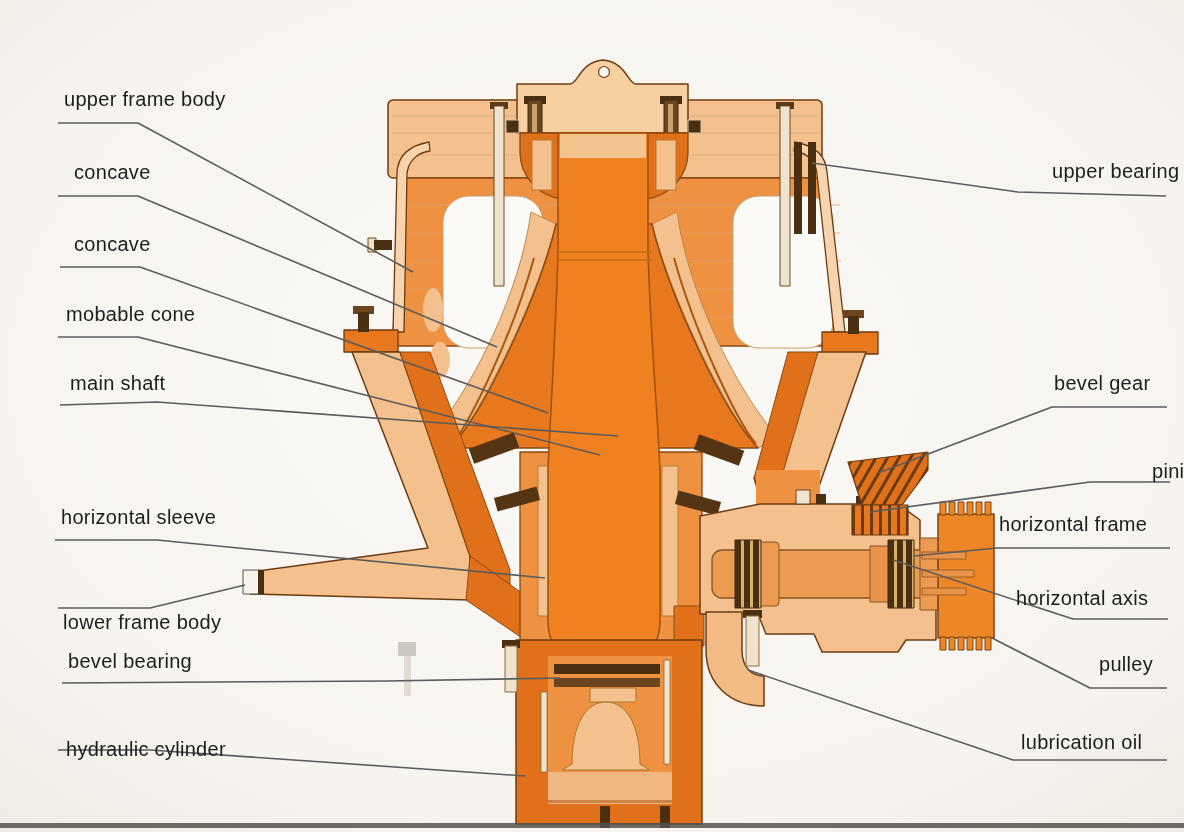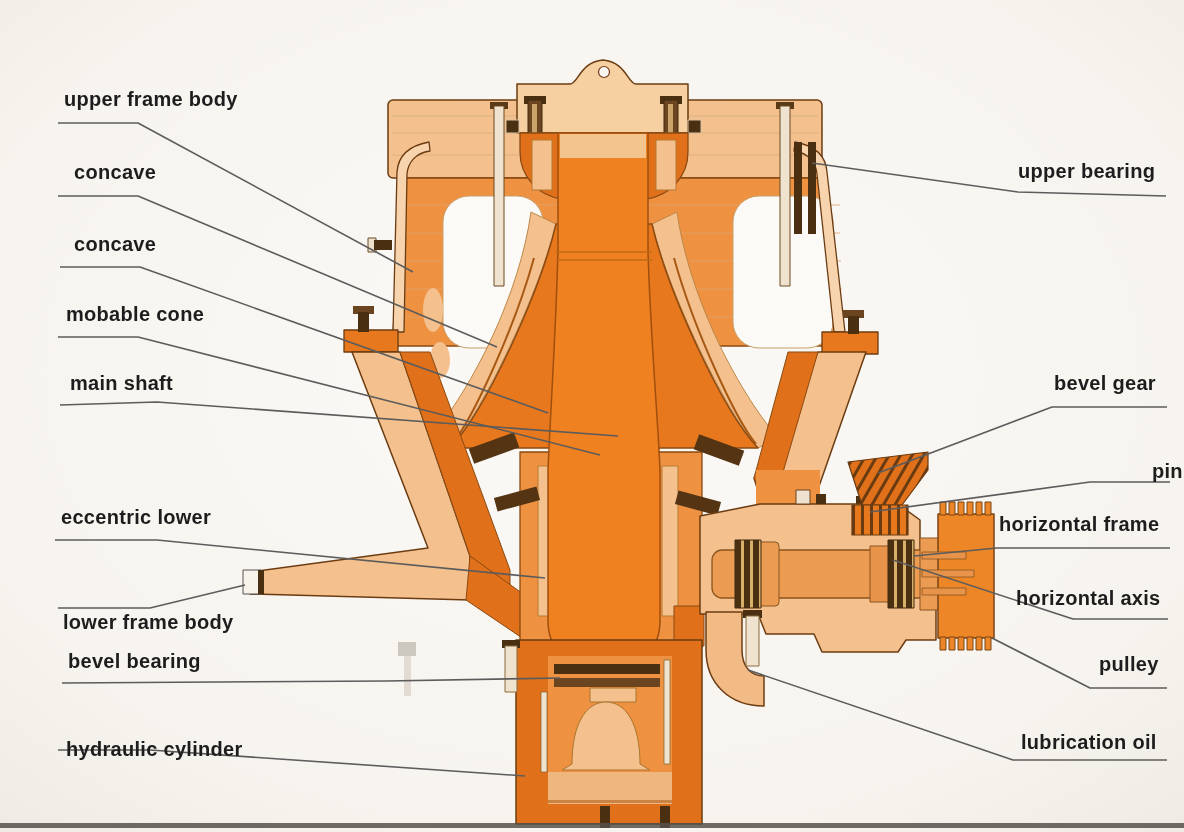--- a/index.html
+++ b/index.html
@@ -4,21 +4,21 @@
 <style>
   html,body{margin:0;padding:0;background:#e9e6e1;}
   .stage{
     position:relative;width:1184px;height:832px;overflow:hidden;
     background:#f8f5f1;font-family:"Liberation Sans",sans-serif;
   }
   .stage svg{position:absolute;left:0;top:0;}
   .labels{position:absolute;left:0;top:0;width:100%;height:100%;pointer-events:none;}
   .part-label{
     position:absolute;font-size:20px;color:#1d1d1d;white-space:nowrap;
-    letter-spacing:.3px;font-family:"Liberation Sans",sans-serif;font-weight:bold;
+    letter-spacing:.3px;font-family:"Liberation Sans",sans-serif;
   }
   .leader{fill:none;stroke:#5c5c5c;stroke-width:1.6;stroke-linejoin:round;}
 </style>
 </head>
 <body>
 
 <div class="stage">
 <svg width="1184" height="832" viewBox="0 0 1184 832">
   <defs>
     <radialGradient id="vig" cx="50%" cy="45%" r="78%">
@@ -208,25 +208,25 @@
         <polyline class="leader" points="1167,760 1013,760 748,670"></polyline>
       </g>
 </svg>
 
 <div class="labels" id="label-layer">
       <div class="part-label" style="left: 64px; top: 88px;">upper frame body</div>
       <div class="part-label" style="left: 74px; top: 161px;">concave</div>
       <div class="part-label" style="left: 74px; top: 233px;">concave</div>
       <div class="part-label" style="left: 66px; top: 303px; text-align: center;">mobable cone</div>
       <div class="part-label" style="left: 70px; top: 372px;">main shaft</div>
-      <div class="part-label" style="left: 61px; top: 506px;">eccentric lower</div>
+      <div class="part-label" style="left: 61px; top: 506px;">horizontal sleeve</div>
       <div class="part-label" style="left: 63px; top: 575px; margin-top: 36px;">lower frame body</div>
       <div class="part-label" style="left: 68px; top: 650px;">bevel bearing</div>
       <div class="part-label" style="left: 66px; top: 717px; margin-top: 21px;">hydraulic cylinder</div>
-      <div class="part-label" style="left: 1018px; top: 160px;">upper bearing</div>
+      <div class="part-label" style="left: 1052px; top: 160px;">upper bearing</div>
       <div class="part-label" style="left: 1054px; top: 372px;">bevel gear</div>
       <div class="part-label" style="left: 1152px; top: 448px; margin-top: 12px;">pinion</div>
       <div class="part-label" style="left: 999px; top: 513px;">horizontal frame</div>
       <div class="part-label" style="left: 1016px; top: 587px;">horizontal axis</div>
       <div class="part-label" style="left: 1099px; top: 653px;">pulley</div>
       <div class="part-label" style="left: 1021px; top: 731px;">lubrication oil</div>
     </div>
 </div>
 
 </body></html>

